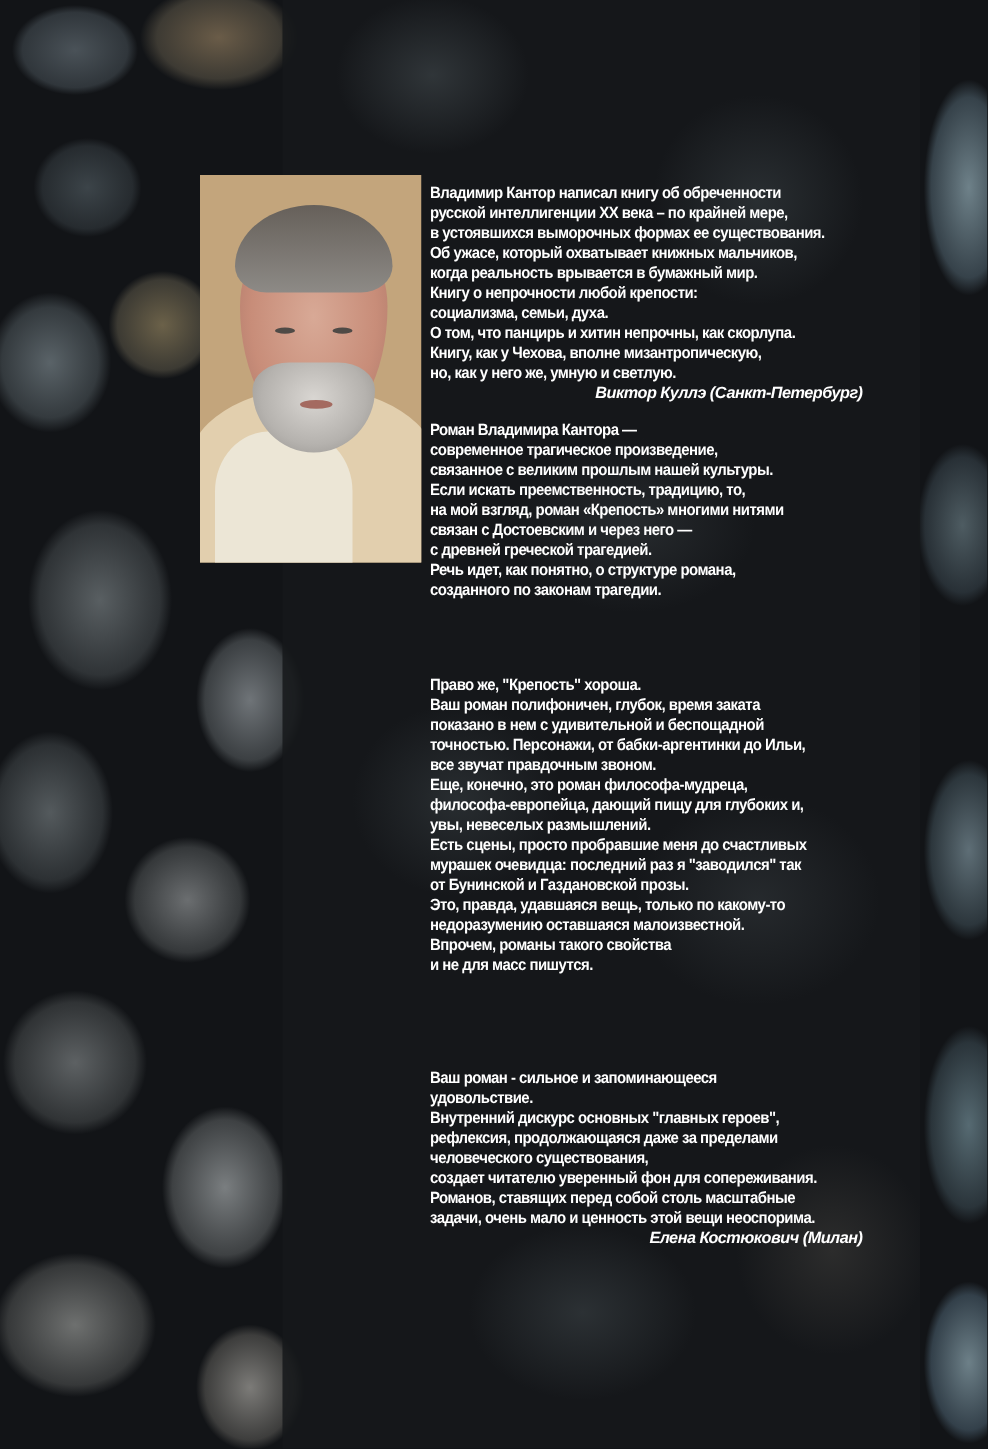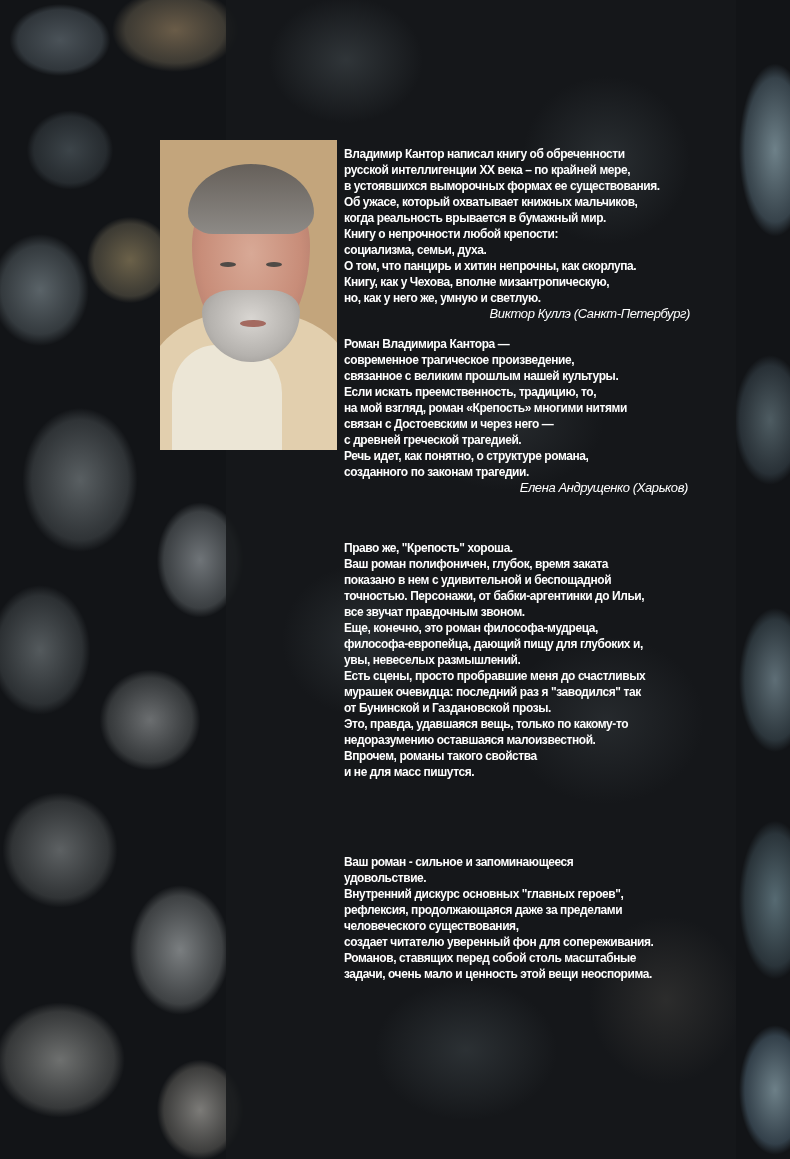--- a/index.html
+++ b/index.html
@@ -78,21 +78,21 @@
     .photo .eye.l { left: 60px; } .photo .eye.r { left: 106px; }
 
     .quotes { position: absolute; left: 344px; top: 0; width: 380px; }
     .quote { position: absolute; left: 0; width: 380px; }
     .quote .line {
       display: block; color: #ffffff; font-weight: bold;
       font-size: 13px; line-height: 16px; white-space: nowrap;
       letter-spacing: -0.45px; transform: scaleX(0.92); transform-origin: left center;
     }
     .quote .author {
-      display: block; color: #ffffff; font-weight: normal; font-style: italic;
+      display: block; color: #ffffff; font-weight: bold; font-style: italic;
       font-size: 13px; line-height: 16px; white-space: nowrap;
       text-align: right; letter-spacing: -0.4px;
     }
   </style>
 </head>
 <body>
 
 <div class="stones"></div>
 <div class="panel"></div>
 
@@ -126,21 +126,20 @@
   <div class="quote" style="top:336px">
     <span class="line">Роман Владимира Кантора —</span>
     <span class="line">современное трагическое произведение,</span>
     <span class="line">связанное с великим прошлым нашей культуры.</span>
     <span class="line">Если искать преемственность, традицию, то,</span>
     <span class="line">на мой взгляд, роман «Крепость» многими нитями</span>
     <span class="line">связан с Достоевским и через него —</span>
     <span class="line">с древней греческой трагедией.</span>
     <span class="line">Речь идет, как понятно, о структуре романа,</span>
     <span class="line">созданного по законам трагедии.</span>
-    <span class="author" style="width:344px">Елена Андрущенко (Харьков)</span>
   </div>
 
   <div class="quote" style="top:540px">
     <span class="line">Право же, "Крепость" хороша.</span>
     <span class="line">Ваш роман полифоничен, глубок, время заката</span>
     <span class="line">показано в нем с удивительной и беспощадной</span>
     <span class="line">точностью. Персонажи, от бабки-аргентинки до Ильи,</span>
     <span class="line">все звучат правдочным звоном.</span>
     <span class="line">Еще, конечно, это роман философа-мудреца,</span>
     <span class="line">философа-европейца, дающий пищу для глубоких и,</span>
@@ -156,14 +155,15 @@
 
   <div class="quote" style="top:854px">
     <span class="line">Ваш роман - сильное и запоминающееся</span>
     <span class="line">удовольствие.</span>
     <span class="line">Внутренний дискурс основных "главных героев",</span>
     <span class="line">рефлексия, продолжающаяся даже за пределами</span>
     <span class="line">человеческого существования,</span>
     <span class="line">создает читателю уверенный фон для сопереживания.</span>
     <span class="line">Романов, ставящих перед собой столь масштабные</span>
     <span class="line">задачи, очень мало и ценность этой вещи неоспорима.</span>
+    <span class="author" style="width:346px">Елена Костюкович (Милан)</span>
   </div>
 </div>
 
 </body></html>

